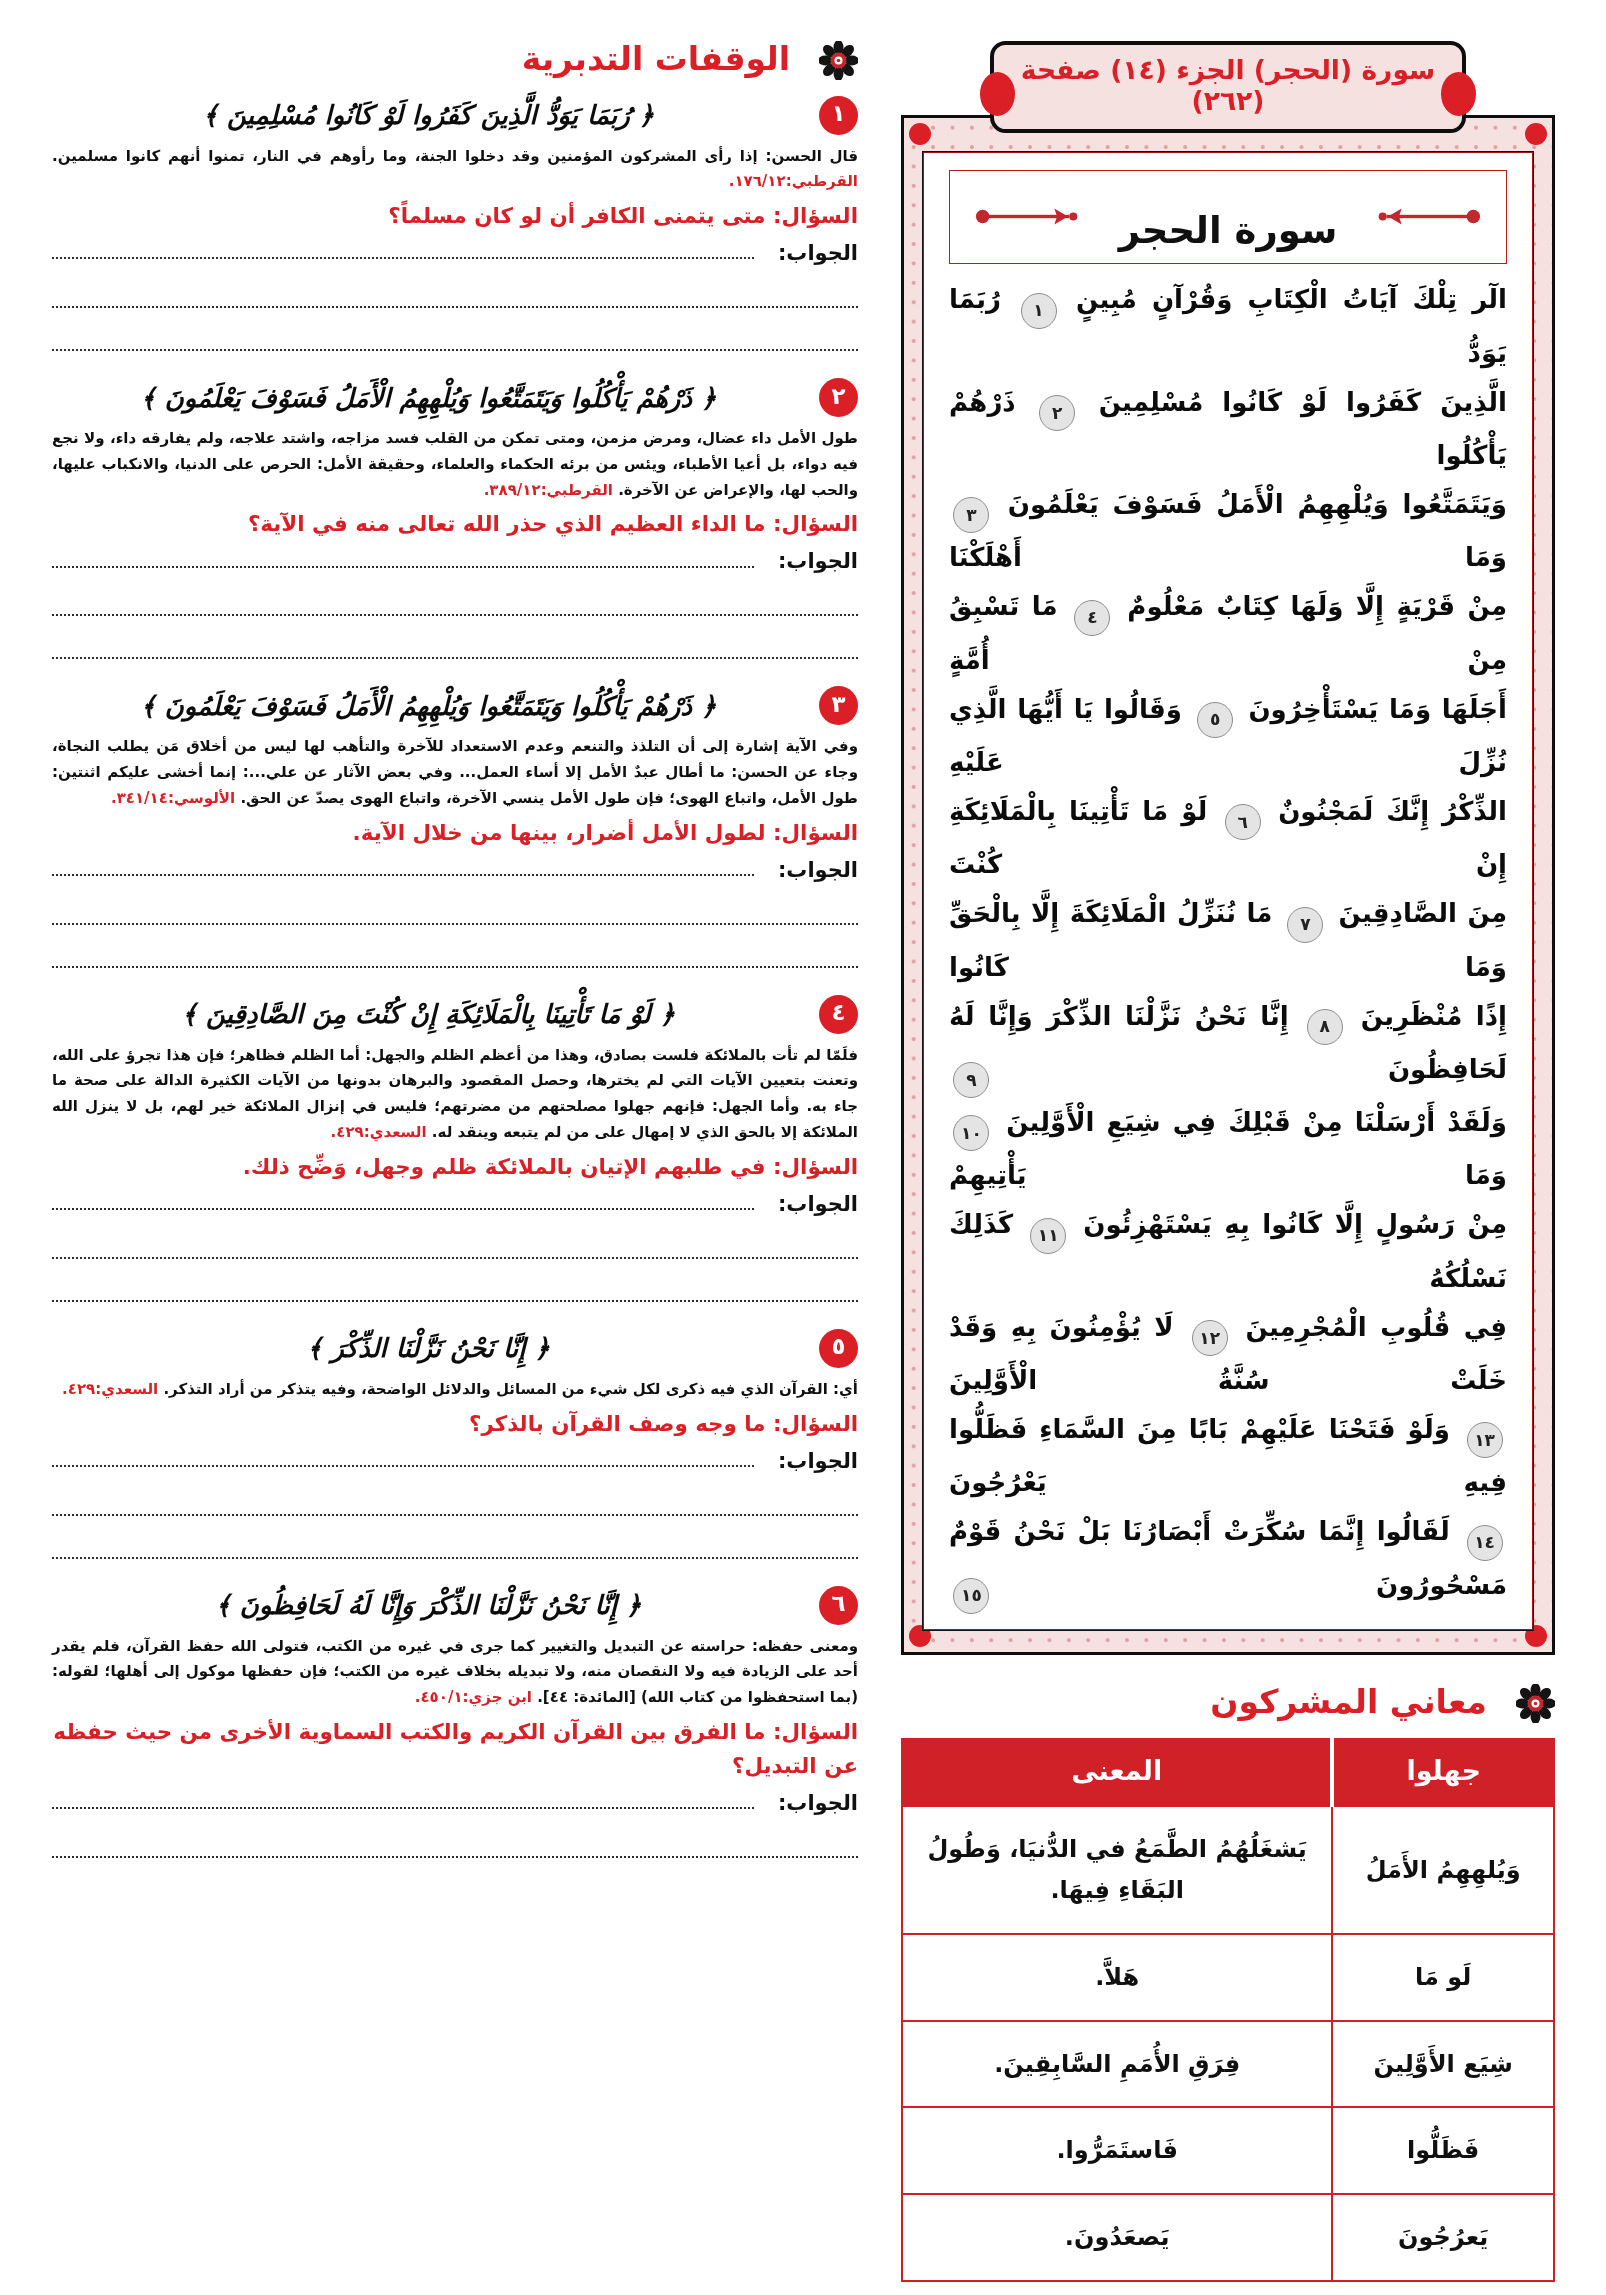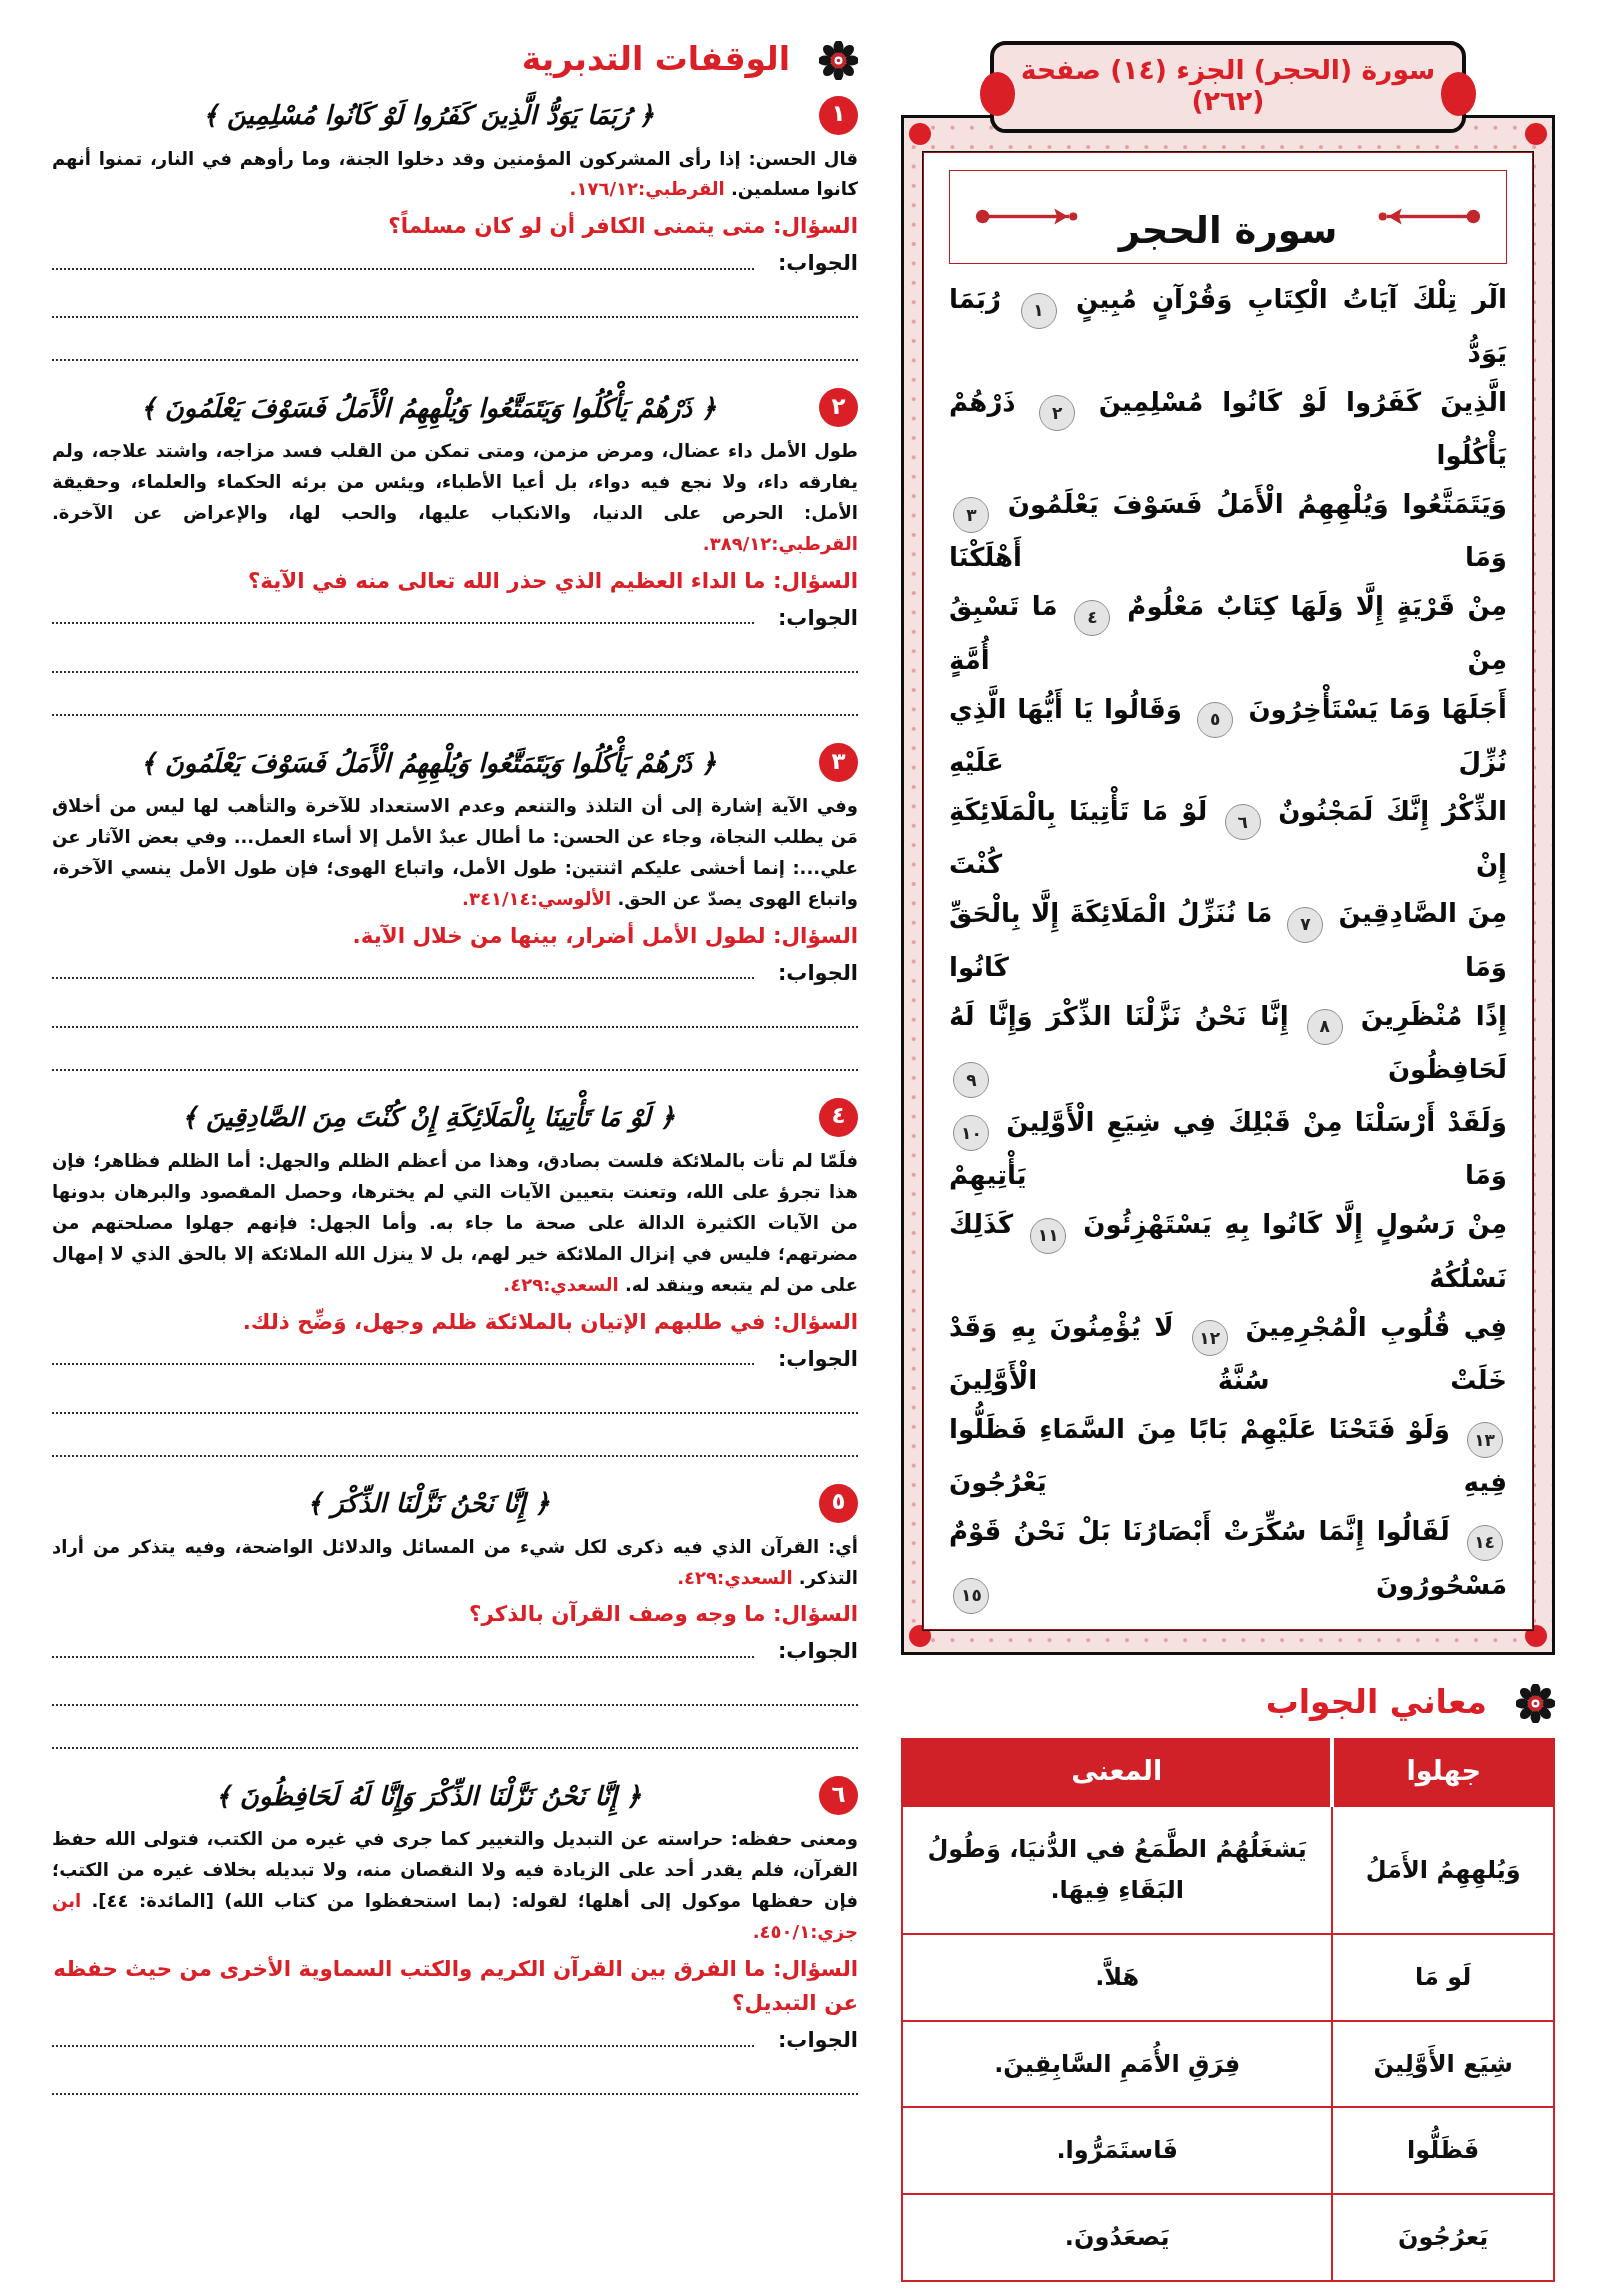--- a/index.html
+++ b/index.html
@@ -69,21 +69,21 @@
   .m-table td.word{width:34%;}
 
   
   .vig{margin-bottom:27px;}
   .vig-head{display:flex;align-items:center;gap:14.3px;margin-bottom:9px;}
   .vig-num{
     width:39px;height:39px;border-radius:50%;background:var(--red);color:#fff;
     display:flex;align-items:center;justify-content:center;font-size:23px;font-weight:bold;flex:0 0 auto;padding-bottom:3.9px;box-sizing:border-box;
   }
   .vig-verse{flex:1;text-align:center;font-size:26px;font-weight:bold;color:#0c0c0c;font-style:italic;}
-  .vig-body{font-size:18px;line-height:1.72;font-weight:bold;text-align:justify;color:#101010;}
+  .vig-body{font-size:15px;line-height:1.72;font-weight:bold;text-align:justify;color:#101010;}
   .vig-src{color:var(--red);}
   .vig-q{color:var(--red);font-size:21.4px;font-weight:bold;margin-top:3.9px;line-height:1.6;}
   .ans-row{display:flex;align-items:flex-end;margin-top:7.8px;gap:21px;}
   .ans-label{font-size:21px;font-weight:bold;flex:0 0 auto;}
   .dotline{flex:1;border-bottom:2.6px dotted #2d2d2d;margin-bottom:5.8px;margin-right:2.6px;}
   .ans-extras .ans-extra{height:41px;border-bottom:2.6px dotted #2d2d2d;}
 </style>
 </head>
 <body>
 
@@ -168,21 +168,21 @@
             </div>
           </div>
         </div>
       </div>
 
       <div class="sec">
         <div class="sec-head">
           <svg class="rosette" viewBox="0 0 44 44">
               <use href="#rosette-sym"></use>
             </svg>
-          <span class="sec-title-text">معاني الجواب</span>
+          <span class="sec-title-text">معاني المشركون</span>
         </div>
         <table class="m-table">
           <thead>
             <tr>
               <th>جهلوا</th>
               <th>المعنى</th>
             </tr>
           </thead>
           <tbody>
 

